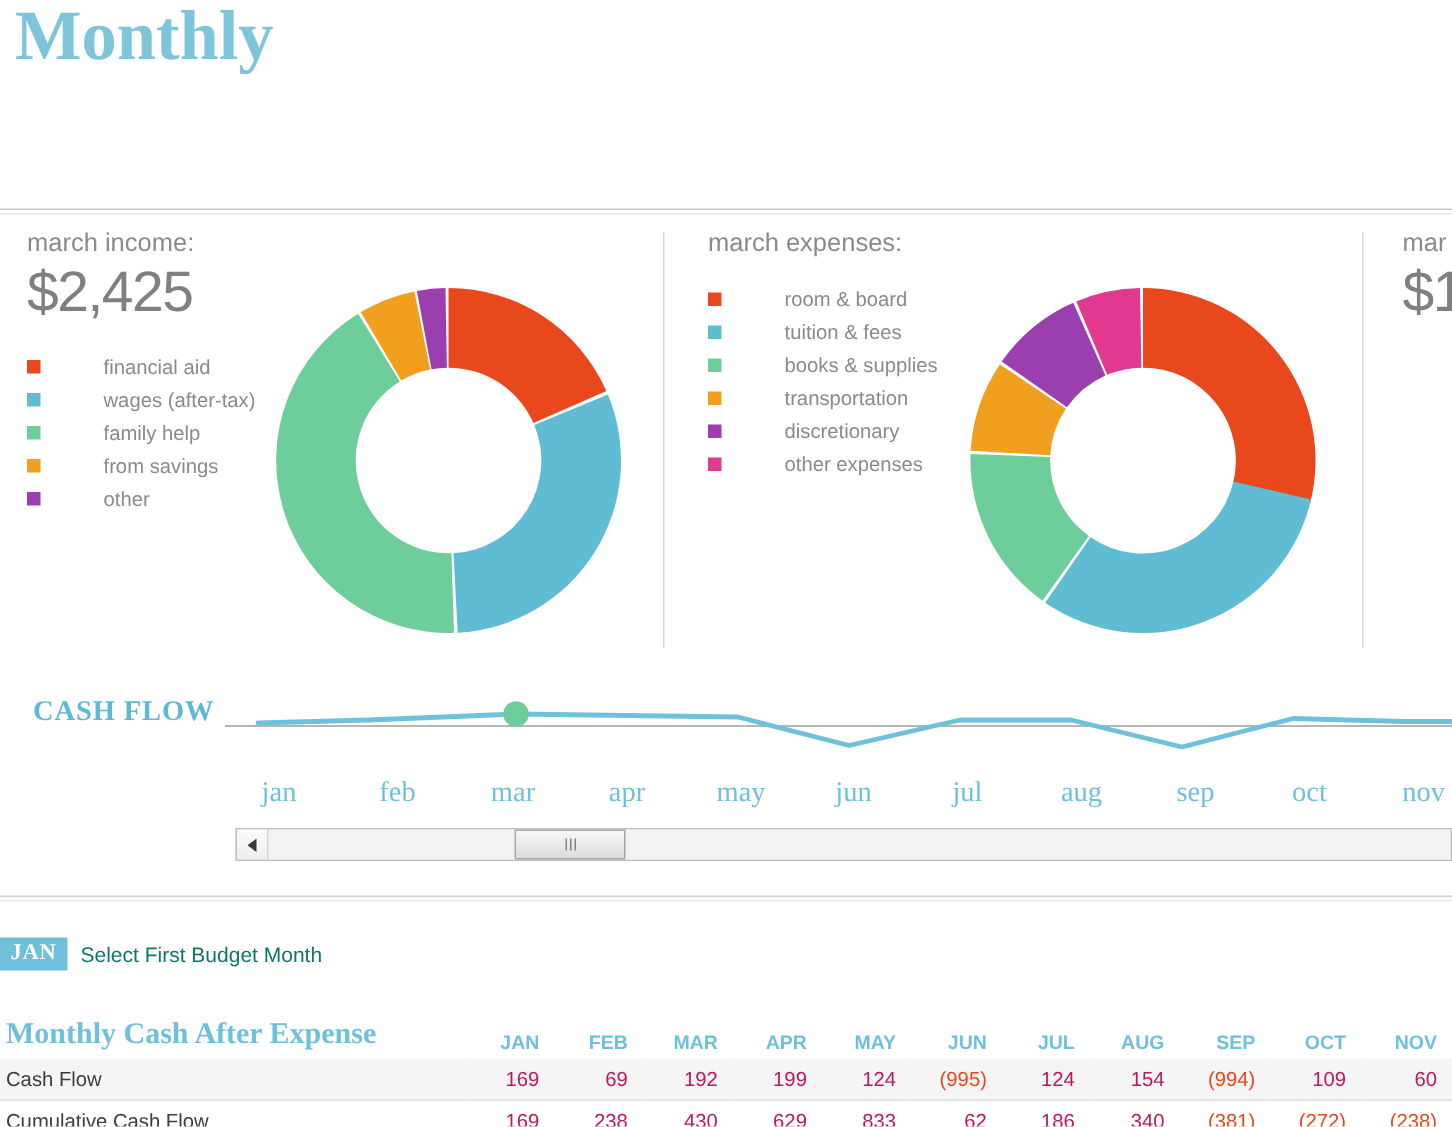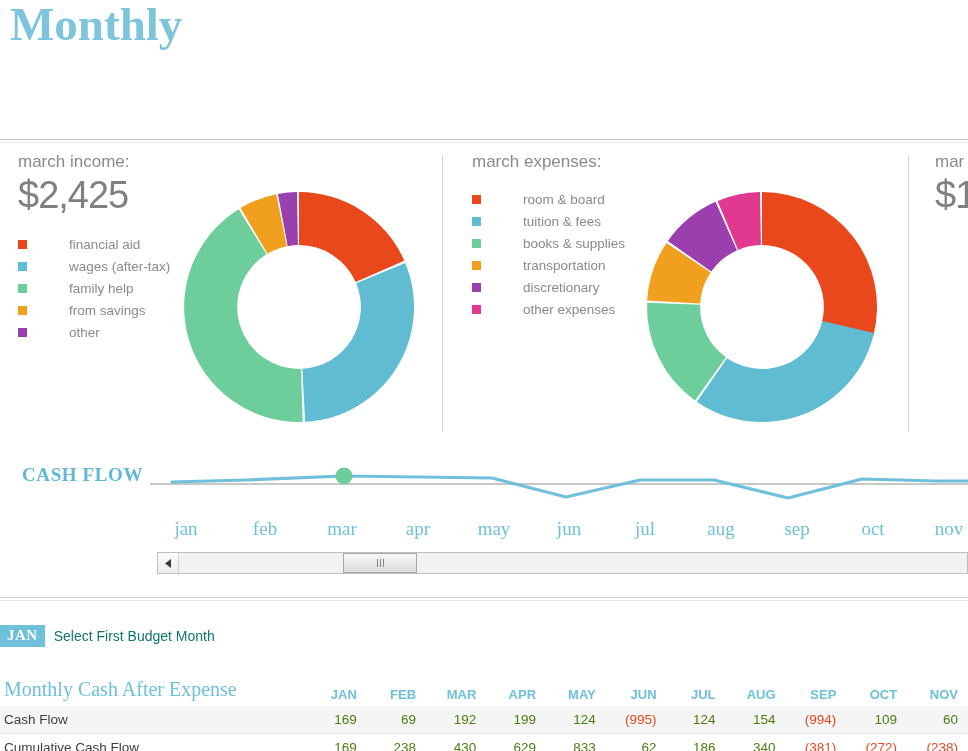--- a/index.html
+++ b/index.html
@@ -103,35 +103,35 @@
     padding:3px 7px 4px 7px; line-height:15px;
   }
   .month-select-text {
     margin-left:9px; font-size:14px; color:#0f766e;
   }
 
   
   .tbl { position:absolute; left:0px; top:672px; width:968px; border-collapse:collapse; }
   .tbl th, .tbl td { padding:0; }
   .tbl .hdr-title {
-    font-family:"Liberation Serif", serif; font-weight:normal;
+    font-family:"Liberation Serif", serif; font-weight:bold;
     font-size:20px; color:#6FC0DA; text-align:left; padding-left:4px;
     height:30px; vertical-align:middle; white-space:nowrap;
   }
   .tbl .hdr-month {
     font-size:13px; font-weight:bold; color:#6FC0DA;
     text-align:right; height:30px; vertical-align:bottom; padding-bottom:4px;
     padding-right:10px; white-space:nowrap;
   }
   .tbl td.row-label {
     font-size:13.5px; color:#3D3D3D; text-align:left; padding-left:4px;
     height:27px; vertical-align:middle; white-space:nowrap;
   }
   .tbl td.num {
-    font-size:13.5px; color:#4d7c0f; text-align:right;
+    font-size:13.5px; color:#be185d; text-align:right;
     height:27px; vertical-align:middle; padding-right:10px; white-space:nowrap;
   }
   .tbl td.num.neg { color:#E8481C; }
   .tbl tr.shade td { background:#F5F5F5; }
   .tbl tr.rowline td { border-bottom:1px solid #E2E2E2; }
 </style>
 </head>
 <body>
 
 <div id="page">

